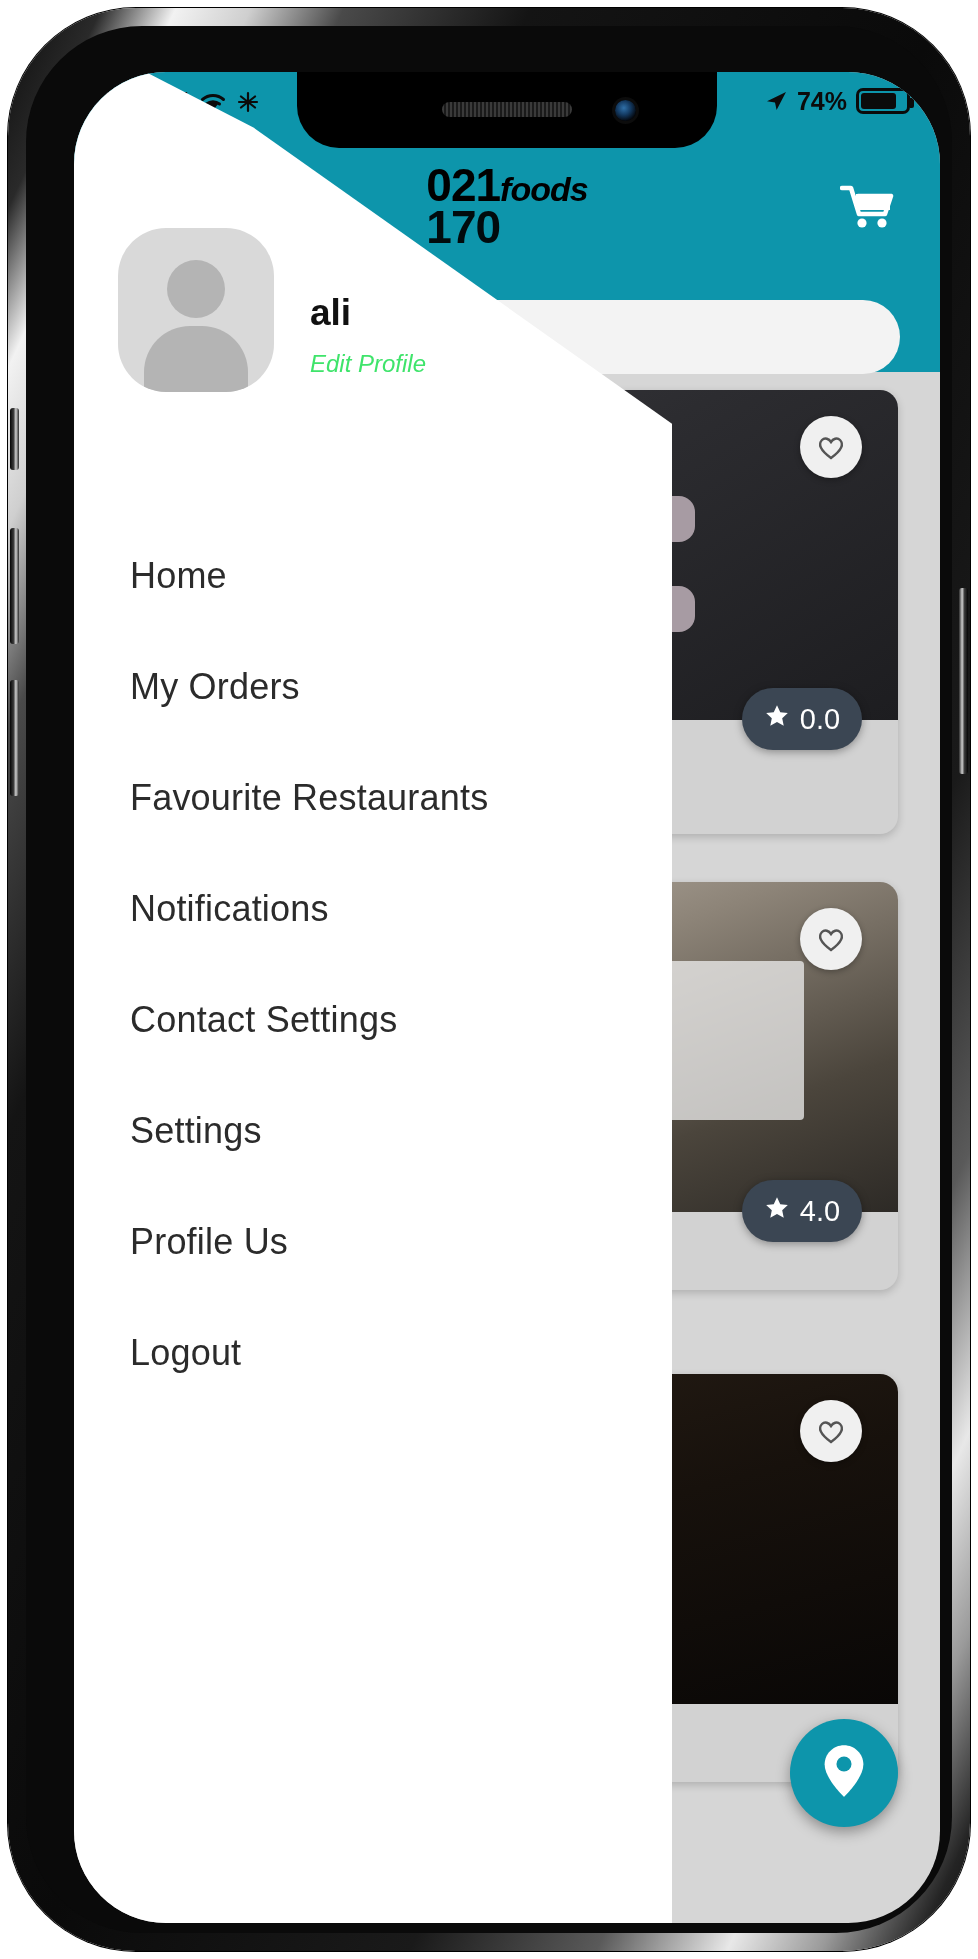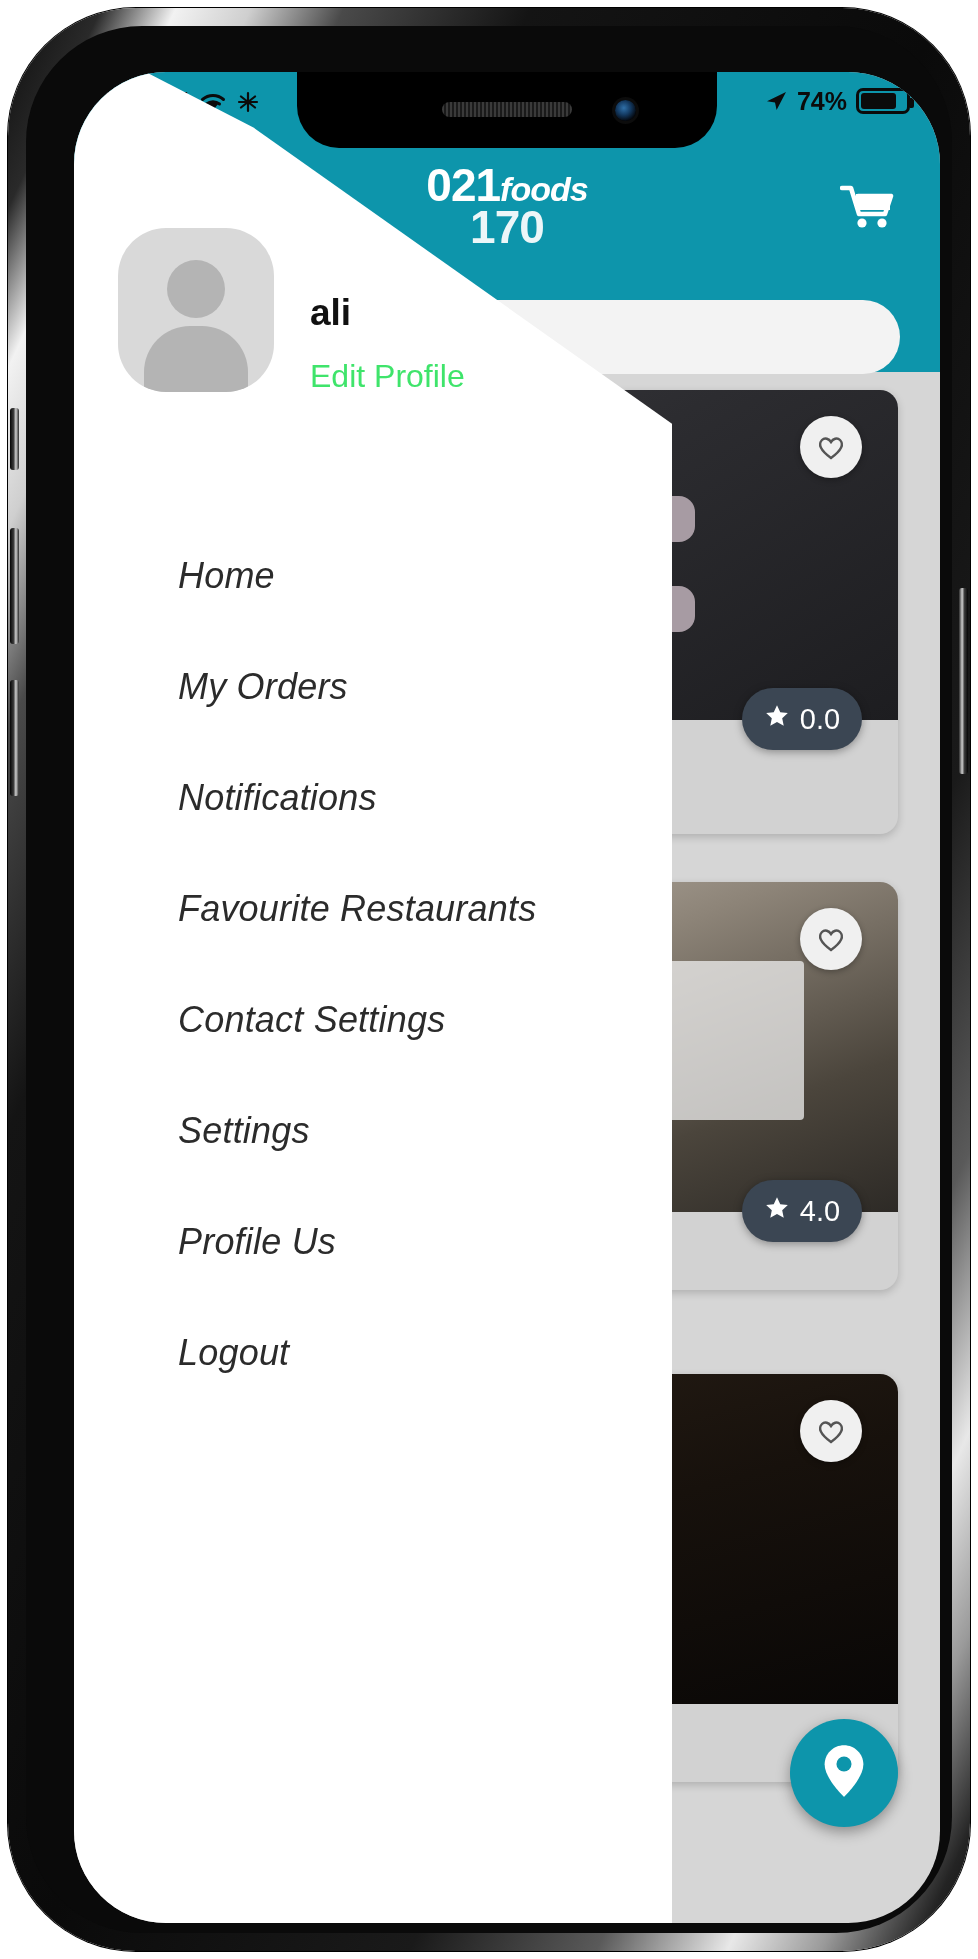--- a/index.html
+++ b/index.html
@@ -154,22 +154,22 @@
     background:#0b0b0b;
     border-radius:3px;
     display:block;
   }
 
   .logo {
     position: absolute;
     left: 50%;
     transform: translateX(-50%);
     top: 92px;
-    text-align: center;
-    color: #ffffff;
+    text-align: left;
+    color: #000000;
     font-weight: 800;
     letter-spacing: -1px;
   }
   .logo-top { font-size: 46px; line-height: 0.92; }
   .logo-top em { font-style: italic; font-weight: 700; font-size: 34px; }
   .logo-bottom { font-size: 46px; line-height: 0.92; opacity: .92; }
 
   .cart-icon {
     position: absolute;
     right: 44px; top: 112px;
@@ -311,40 +311,40 @@
     border-radius: 46px 46px 0 0;
     background: #b4b4b4;
   }
   .pname {
     font-size: 37px;
     font-weight: 700;
     color: #111;
     margin-top: 64px;
   }
   .pedit {
-    font-size: 32px;
+    font-size: 24px;
     color: #3fe46b;
-    margin-top: 24px;
+    margin-top: 16px;
+    font-style: italic;
   }
 
   .menu {
     position: absolute;
     left: 0; top: 448px;
     width: 100%;
   }
   .menu-item {
     height: 111px;
     display: flex;
     align-items: center;
-    padding-left: 104px;
+    padding-left: 56px;
     font-size: 36px;
     color: #2b2b2b;
     font-weight: 400;
     letter-spacing: .2px;
-    font-style: italic;
   }
 </style>
 </head>
 <body>
 
 <div id="stage">
   <div class="phone-outer">
 
     <div class="btn-side btn-mute"></div>
     <div class="btn-side btn-volup"></div>
@@ -486,22 +486,22 @@
                 </div>
                 <div>
                   <div class="pname">ali</div>
                   <div class="pedit">Edit Profile</div>
                 </div>
               </div>
 
               <div class="menu">
                 <div class="menu-item">Home</div>
                 <div class="menu-item">My Orders</div>
+                <div class="menu-item">Favourite Restaurants</div>
                 <div class="menu-item">Notifications</div>
-                <div class="menu-item">Favourite Restaurants</div>
                 <div class="menu-item">Contact Settings</div>
                 <div class="menu-item">Settings</div>
                 <div class="menu-item">Profile Us</div>
                 <div class="menu-item">Logout</div>
               </div>
 
             </div>
           </div>
 
         </div>

